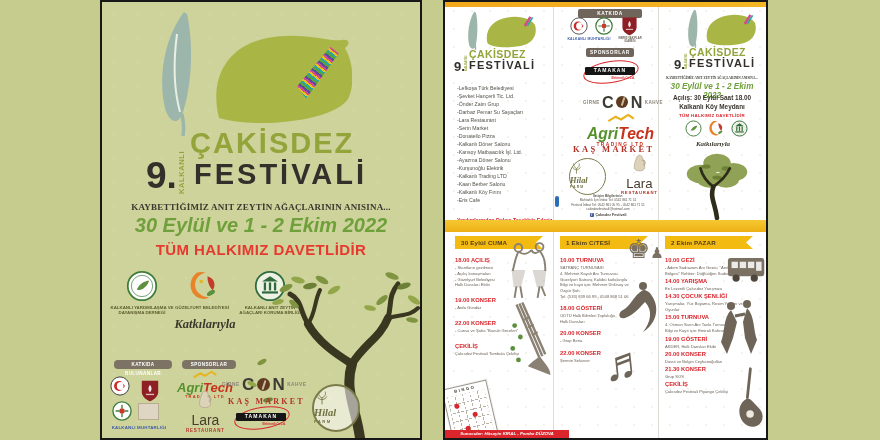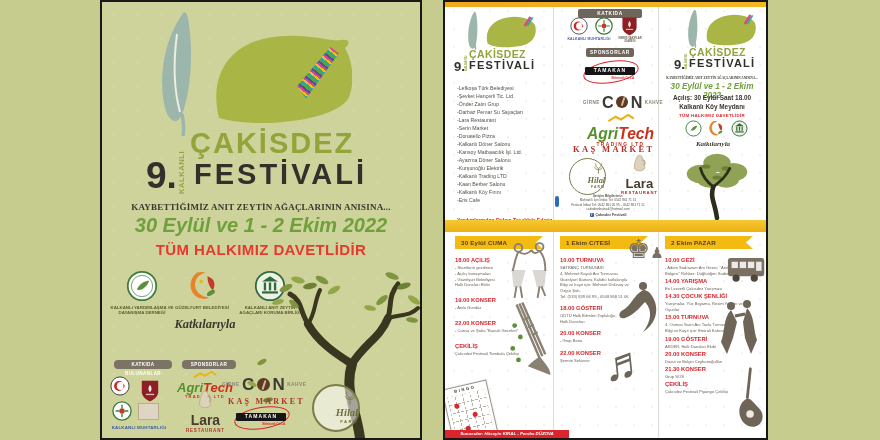--- a/index.html
+++ b/index.html
@@ -32,23 +32,23 @@
   .c-small{font-size:.48em;font-weight:700;color:#8a8577;letter-spacing:.1em;}
   .c-big{font-size:1.7em;font-weight:800;color:#3c3c34;line-height:1;}
   .bean{width:1.3em;height:1.3em;border-radius:50%;background:#5d3a21;position:relative;flex:none;}
   .bean::after{content:"";position:absolute;left:45%;top:12%;width:.18em;height:76%;background:#cdb897;border-radius:.2em;transform:rotate(18deg);}
   .agritech{position:absolute;text-align:center;}
   .ag-t{font-size:1.3em;font-weight:800;font-style:italic;line-height:1;}
   .ag-a{color:#56912e;}.ag-b{color:#c8311c;}
   .ag-sub{font-size:.4em;font-weight:700;letter-spacing:.3em;color:#c8311c;}
   .kas{position:absolute;font-family:"Liberation Serif",serif;font-weight:700;color:#b23127;letter-spacing:.28em;white-space:nowrap;}
   .lara{position:absolute;text-align:center;}
-  .l-name{font-size:1.55em;font-weight:700;color:#473d2c;line-height:1;}
+  .l-name{font-size:1.55em;font-weight:400;color:#473d2c;line-height:1;}
   .l-sub{font-size:.5em;font-weight:700;letter-spacing:.18em;color:#b23127;}
-  .hilal{position:absolute;border:.22em solid #7c7c4a;border-radius:50%;width:4.4em;height:4.4em;background:rgba(255,255,255,.55);text-align:right;}
+  .hilal{position:absolute;border:.22em solid #7c7c4a;border-radius:50%;width:4.4em;height:4.4em;background:rgba(255,255,255,.55);text-align:left;}
   .h-name{font-family:"Liberation Serif",serif;font-style:italic;font-weight:700;font-size:1.05em;color:#6f6f40;line-height:1;}
   .h-sub{font-size:.42em;font-weight:700;letter-spacing:.35em;color:#6f6f40;}
   .misc-logo{position:absolute;background:#ded6c2;border:1px solid #b8ad92;}
   
   .brochure{position:absolute;left:443px;top:0;width:321px;height:436px;background:#ffffff;border:2px solid #181818;overflow:hidden;
     background-image:radial-gradient(rgba(160,150,120,.12) 1.4px,transparent 1.5px);background-size:18px 18px;}
   .topstrip{position:absolute;left:0;top:0;width:100%;height:5px;background:linear-gradient(90deg,#f2a81c,#f3b723);}
   .foldline{position:absolute;top:5px;bottom:0;width:1px;background:rgba(120,115,95,.25);}
   .mlogo{position:absolute;width:92px;height:66px;}
   .m-svg{position:absolute;left:8px;top:0;width:78px;height:40px;}

